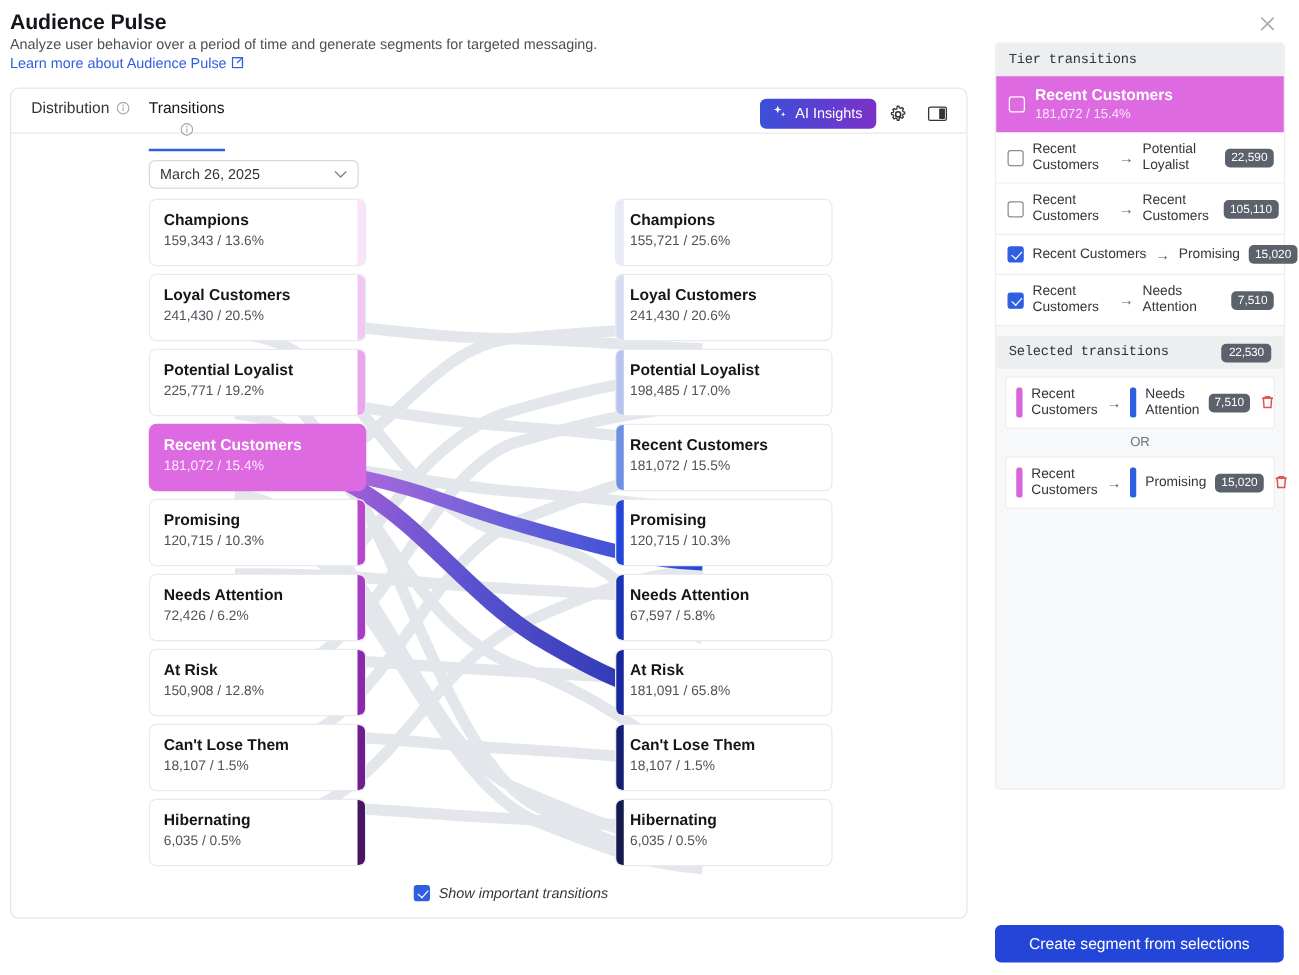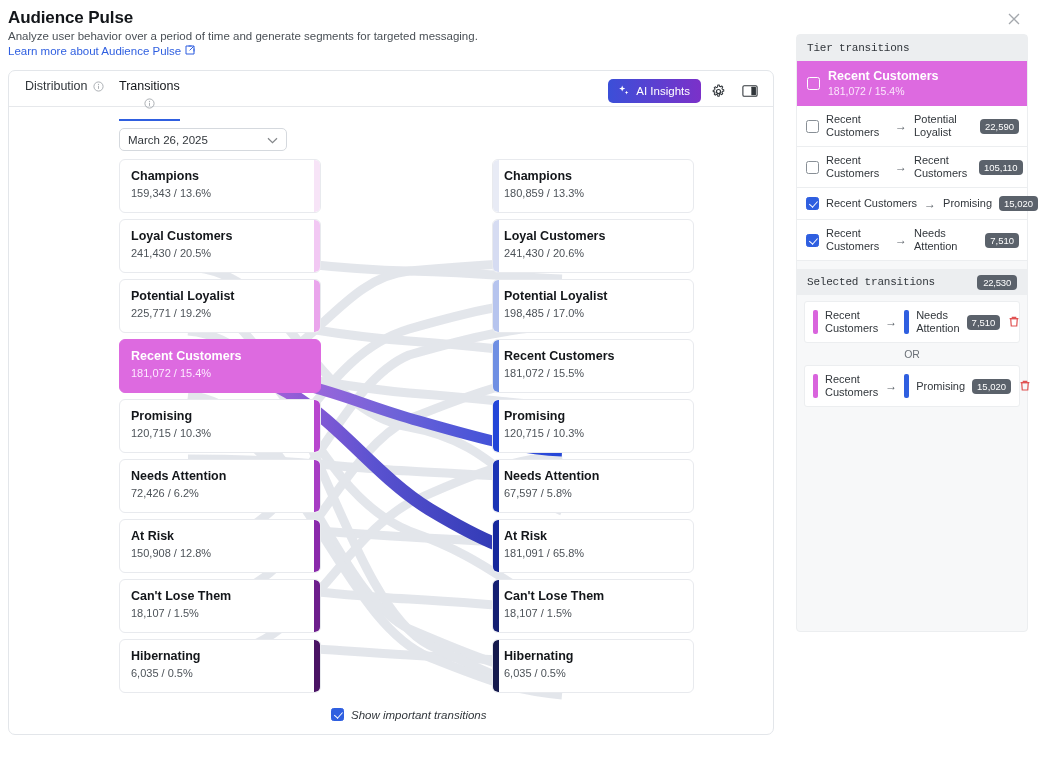--- a/index.html
+++ b/index.html
@@ -56,21 +56,21 @@
 
   
   .sankey { position:absolute; left:0; top:88px; width:100%; height:545px; }
   .sankey svg { position:absolute; left:0; top:0; }
 
   .col { position:absolute; top:0; width:174px; }
   .col-left { left:110px; }
   .col-right { left:483px; }
 
   .seg {
-    position:absolute; width:202px; height:54px; border-radius:6px; background:#fff;
+    position:absolute; width:174px; height:54px; border-radius:6px; background:#fff;
     border:1px solid #e8eaee; padding:9px 11px; overflow:hidden;
     cursor:pointer;
   }
   .seg .nm { font-size:12.5px; font-weight:700; color:#13161a; line-height:14px; }
   .seg .vl { font-size:11px; color:#4d5359; margin-top:4px; }
   .seg .acc { position:absolute; top:0; width:7px; height:100%; }
   .col-left .seg .acc { right:-1px; border-radius:0 6px 6px 0; }
   .col-right .seg .acc { left:-1px; border-radius:6px 0 0 6px; }
   .seg.selected { background:#dd6ae0; border-color:#dd6ae0; }
   .seg.selected .nm { color:#fff; }
@@ -304,21 +304,21 @@
             <div class="seg" style="top: 480px;">
               <div class="acc" style="background: rgb(74, 20, 100);"></div>
               <div class="nm">Hibernating</div>
               <div class="vl">6,035 / 0.5%</div>
             </div>
           </div>
         <div class="col col-right">
             <div class="seg" style="top: 0px;">
               <div class="acc" style="background: rgb(232, 235, 245);"></div>
               <div class="nm">Champions</div>
-              <div class="vl">180,859 / 13.3%</div>
+              <div class="vl">155,721 / 25.6%</div>
             </div>
             <div class="seg" style="top: 60px;">
               <div class="acc" style="background: rgb(214, 220, 242);"></div>
               <div class="nm">Loyal Customers</div>
               <div class="vl">241,430 / 20.6%</div>
             </div>
             <div class="seg" style="top: 120px;">
               <div class="acc" style="background: rgb(182, 196, 238);"></div>
               <div class="nm">Potential Loyalist</div>
               <div class="vl">198,485 / 17.0%</div>
@@ -443,14 +443,15 @@
             <span class="badge">15,020</span>
             <span class="trash"><svg width="14" height="14" viewBox="0 0 14 14">
                 <path d="M2.6 3.6h8.8" stroke="#e05252" stroke-width="1.2"></path>
                 <path d="M5.3 3.6V2.4h3.4v1.2" fill="none" stroke="#e05252" stroke-width="1.2"></path>
                 <path d="M3.7 3.6l.55 7.4h5.5l.55-7.4z" fill="none" stroke="#e05252" stroke-width="1.2"></path>
               </svg></span>
           </div>
         </div>
     </div>
 
+    <button class="create-btn">Create segment from selections</button>
   </div>
 </div>
 
 </body></html>

